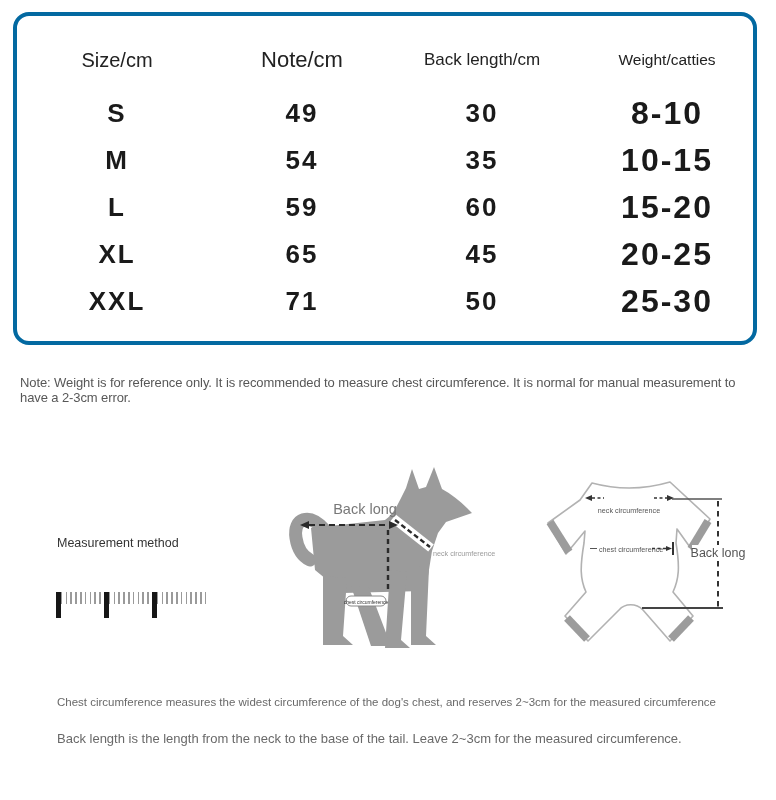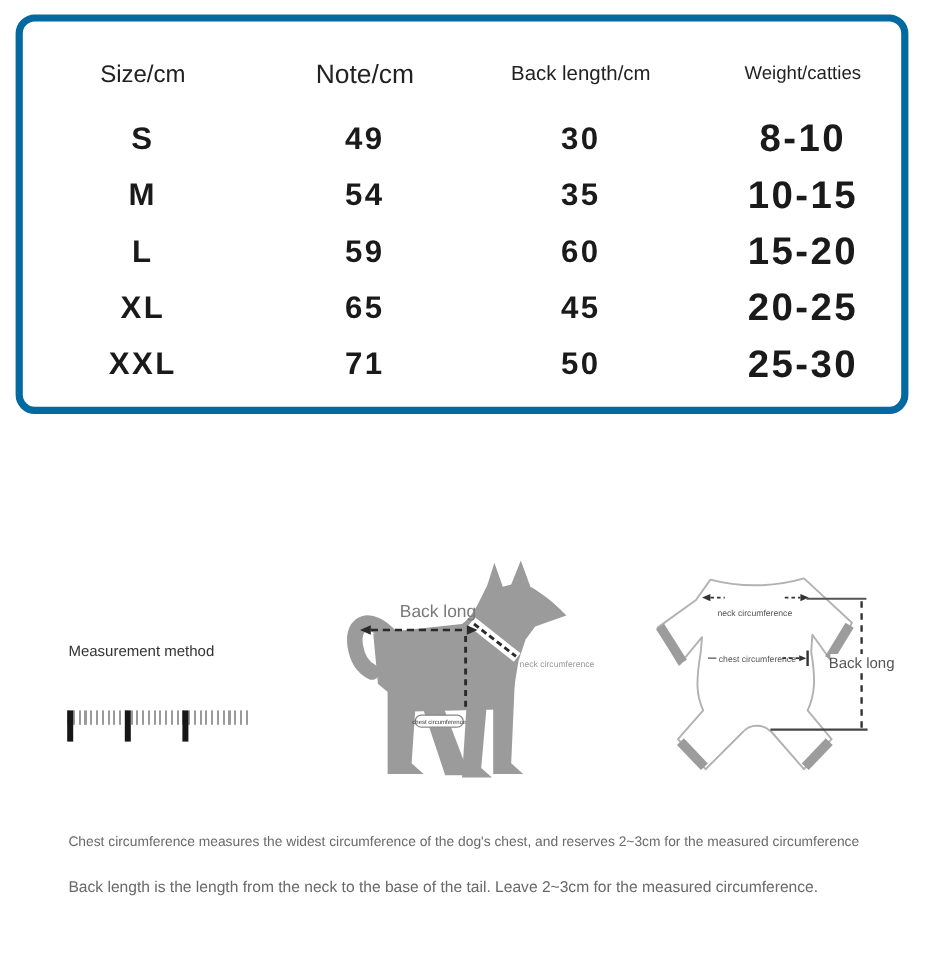--- a/index.html
+++ b/index.html
@@ -4,21 +4,21 @@
 <style>
   * { margin:0; padding:0; box-sizing:border-box; }
   html,body { background:#ffffff; }
   .page {
     position:relative; width:776px; height:800px; background:#ffffff;
     font-family:"Liberation Sans", sans-serif; overflow:hidden;
   }
   
   .size-table {
     position:absolute; left:13px; top:12px; width:744px; height:333px;
-    border:6px solid #0369a1; border-radius:16px;
+    border:4px solid #0369a1; border-radius:16px;
     display:grid;
     grid-template-columns:200px 170px 190px 180px;
     grid-template-rows:60px 47px 47px 47px 47px 47px;
     padding-top:14px;
     align-items:center; justify-items:center;
   }
   .th { color:#222222; font-weight:400; white-space:nowrap; }
   .th.c1 { font-size:20px; }
   .th.c2 { font-size:22px; }
   .th.c3 { font-size:17px; }
@@ -81,20 +81,21 @@
     <div class="td c2">65</div>
     <div class="td c3">45</div>
     <div class="td c4">20-25</div>
 
     <div class="td c1">XXL</div>
     <div class="td c2">71</div>
     <div class="td c3">50</div>
     <div class="td c4">25-30</div>
   </div>
 
+  <div class="note">Note: Weight is for reference only. It is recommended to measure chest circumference. It is normal for manual measurement to have a 2-3cm error.</div>
 
   <div class="label-small">Measurement method</div>
 
   <div class="ruler">
     <div class="minor"></div>
     <div class="tick t1"></div>
     <div class="tick t2"></div>
     <div class="tick t3"></div>
   </div>
 

